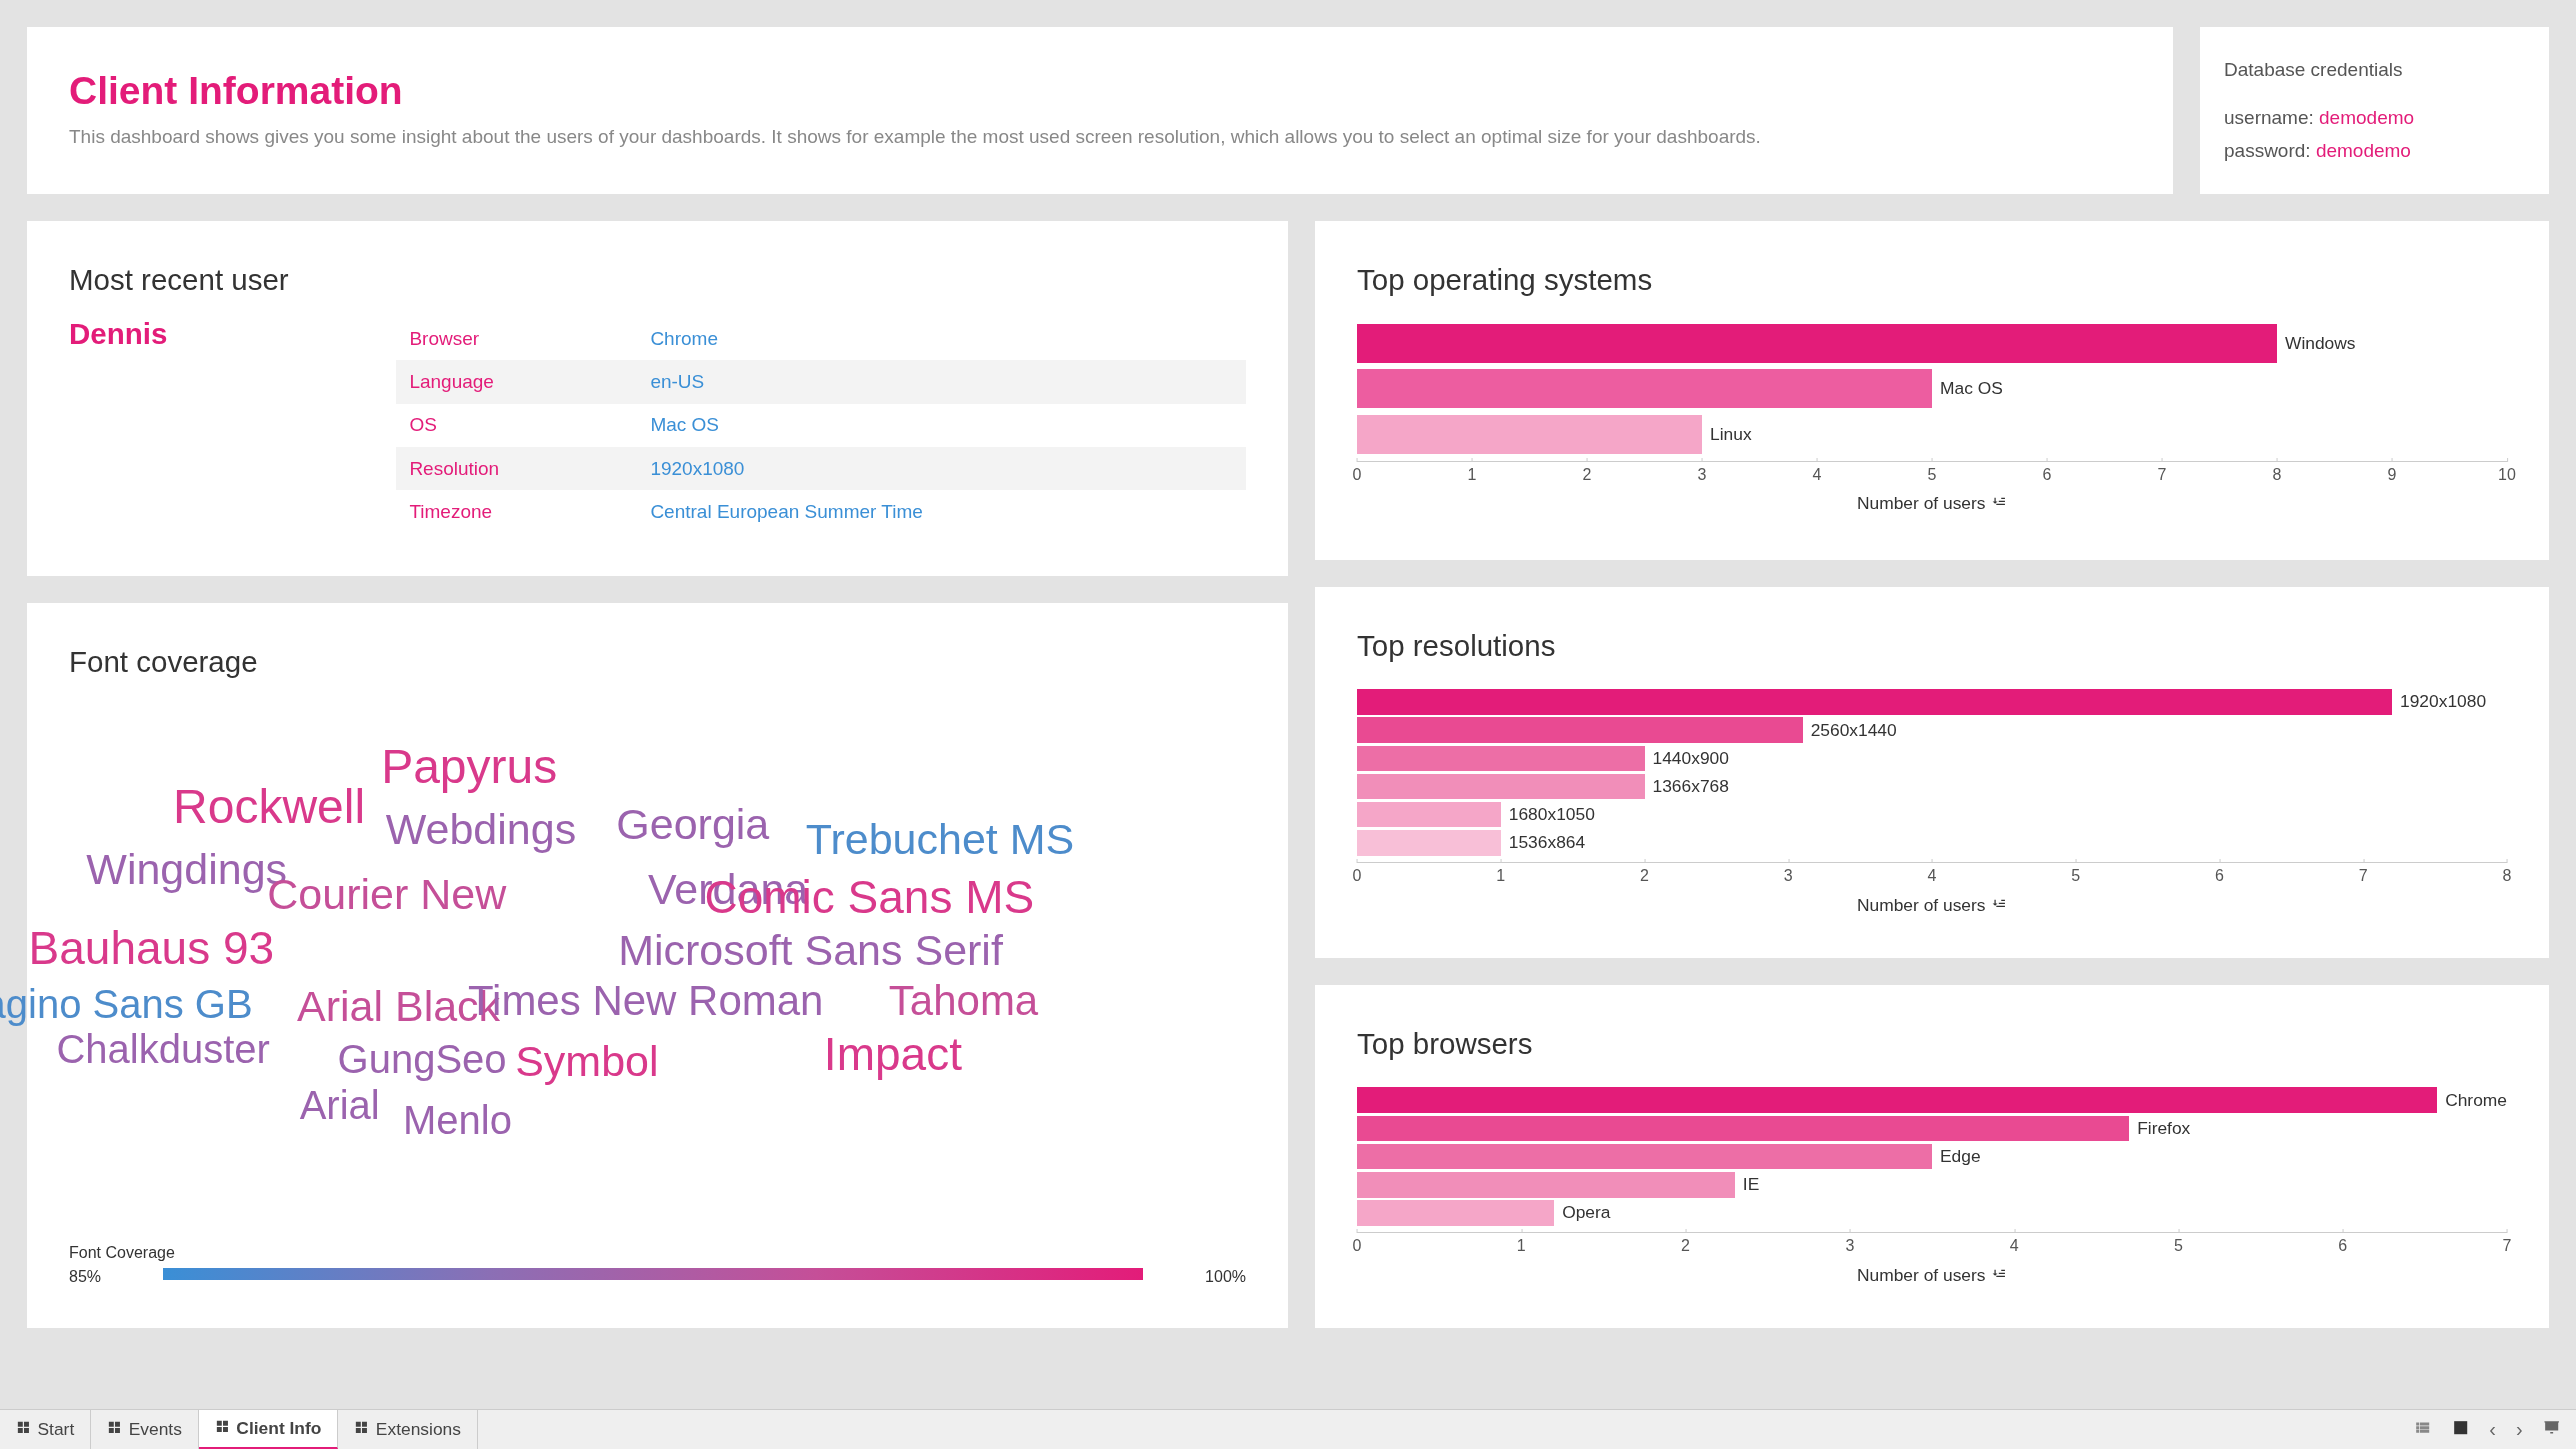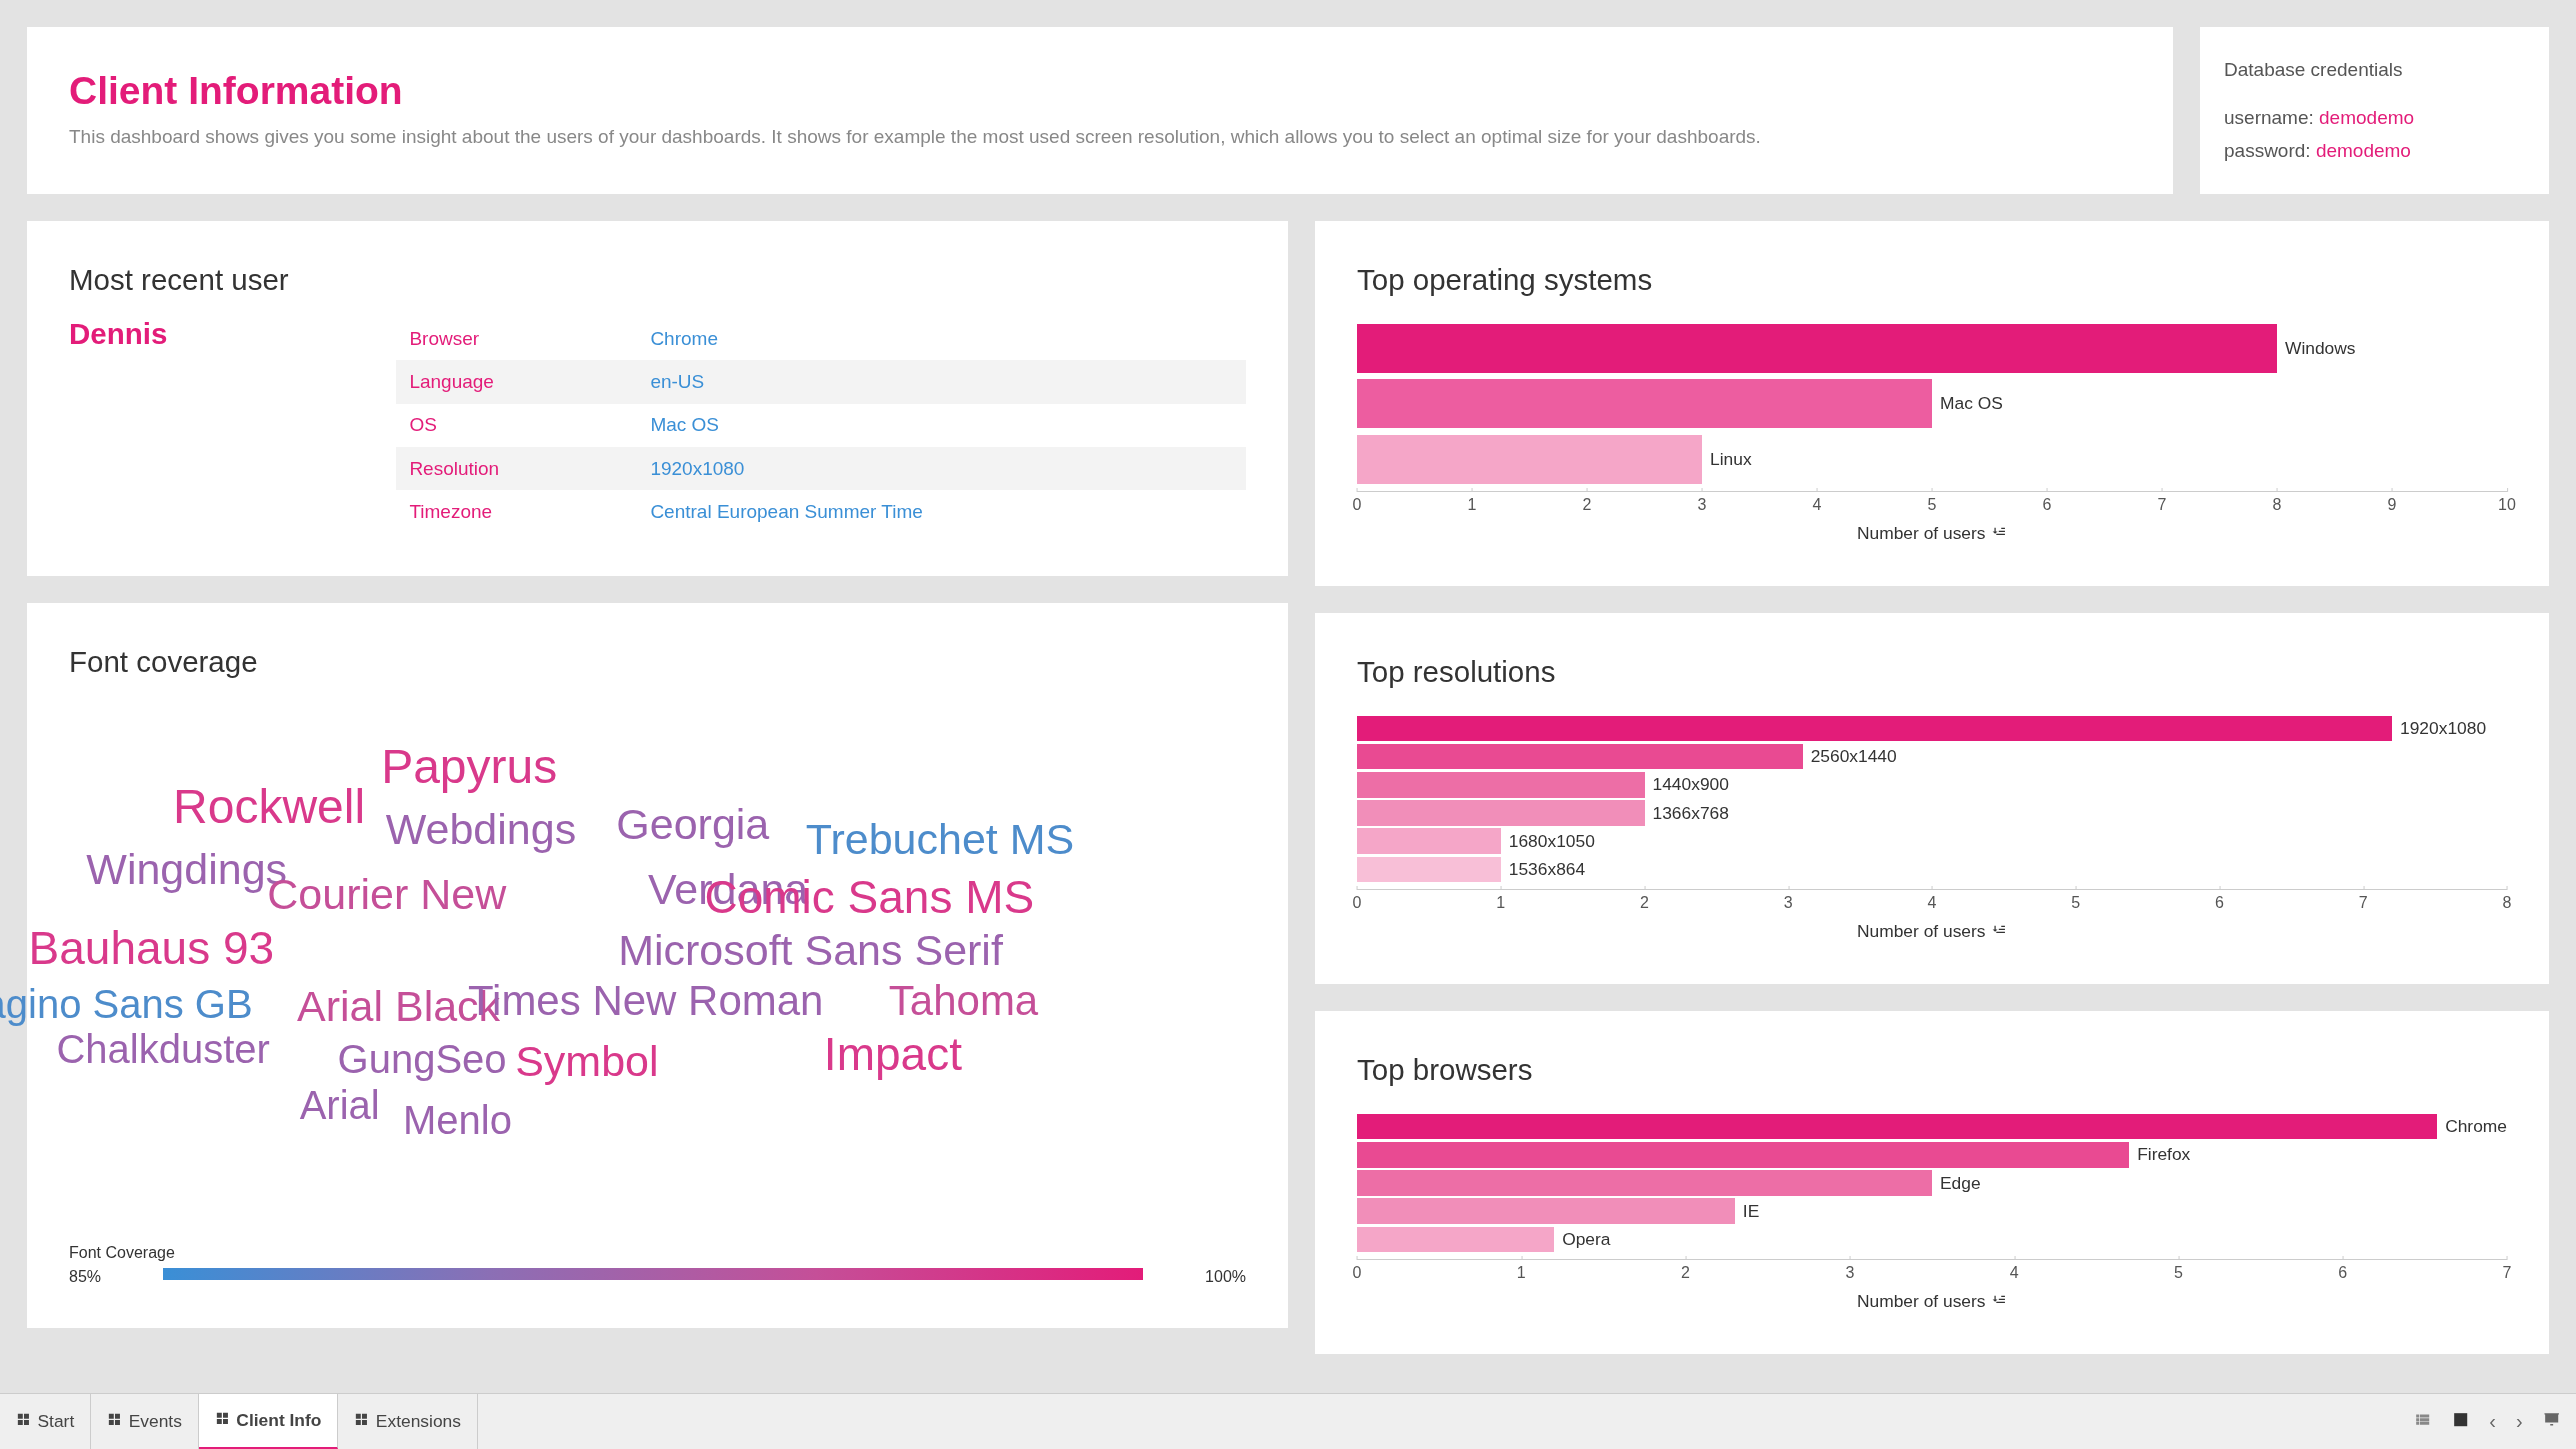--- a/index.html
+++ b/index.html
@@ -56,36 +56,36 @@
   .wc-word { position: absolute; white-space: nowrap; font-weight: 400; }
   .fc-legend { }
   .fc-legend-title { font-size: 16px; color:#333; margin-bottom:5.4px;}
   .fc-grad { height: 12px; background: linear-gradient(90deg,#3a8fd6,#8b6fb5,#c54f98,#e31c79); margin:0 54px; position:relative;}
   .fc-grad-row { display:flex; gap:8px;}
   .fc-grad-lo, .fc-grad-hi { font-size:16px; color:#333;}
 
   
   .barchart-card { flex:1;}
   .bars { padding: 6.7px 0 0 0; }
-  .bar-row { display: flex; align-items: center; height: 49px; }
+  .bar-row { display: flex; align-items: center; height: 39px; }
   .bar-row .bar { background:#e31c79; height: 100%; margin-right: 8px;}
   .bar-label { font-size: 17.4px; color:#333; }
   .bars.compact .bar-row { height: 25.5px; }
   .bar-row + .bar-row { margin-top: 6.7px; }
   .bars.compact .bar-row + .bar-row { margin-top: 2.7px; }
 
   .axis { position: relative; height: 27px; margin-top: 6.7px; border-top: 0.7px solid #ccc;}
   .axis-tick { position:absolute; top:0; font-size:16px; color:#555; transform:translateX(-50%); padding-top:4px;}
   .axis-tick::before { content:""; position:absolute; left:50%; top:-4px; width:0.7px; height:4px; background:#ccc;}
   .axis-title-row { text-align:center; font-size:17.4px; color:#333; margin-top:5.4px; display:flex; justify-content:center; align-items:center; gap:6.7px;}
   .sort-icon svg { width:14.8px; height:14.8px; }
 
   
   .tabbar {
-    position: absolute; left:0; right:0; bottom:0; height: 56px;
+    position: absolute; left:0; right:0; bottom:0; height: 40px;
     background:#efefef; border-top:0.7px solid #ccc;
     display:flex; align-items:stretch;
     font-size:17.4px;
   }
   .tab { display:flex; align-items:center; gap:6.7px; padding:0 16px; border-right:0.7px solid #ccc; color:#444; cursor:pointer;}
   .tab.active { font-weight:700; background:#fff; border-bottom:2.7px solid #e31c79; }
   .tab .grid-icon svg{ width:14.8px; height:14.8px;}
   .tb-right { margin-left:auto; display:flex; align-items:center; gap:20px; padding:0 16px; color:#666;}
   .tb-right span{ cursor:pointer; font-size:20px;}
   .tb-right svg{ width:17.4px;height:17.4px;}

